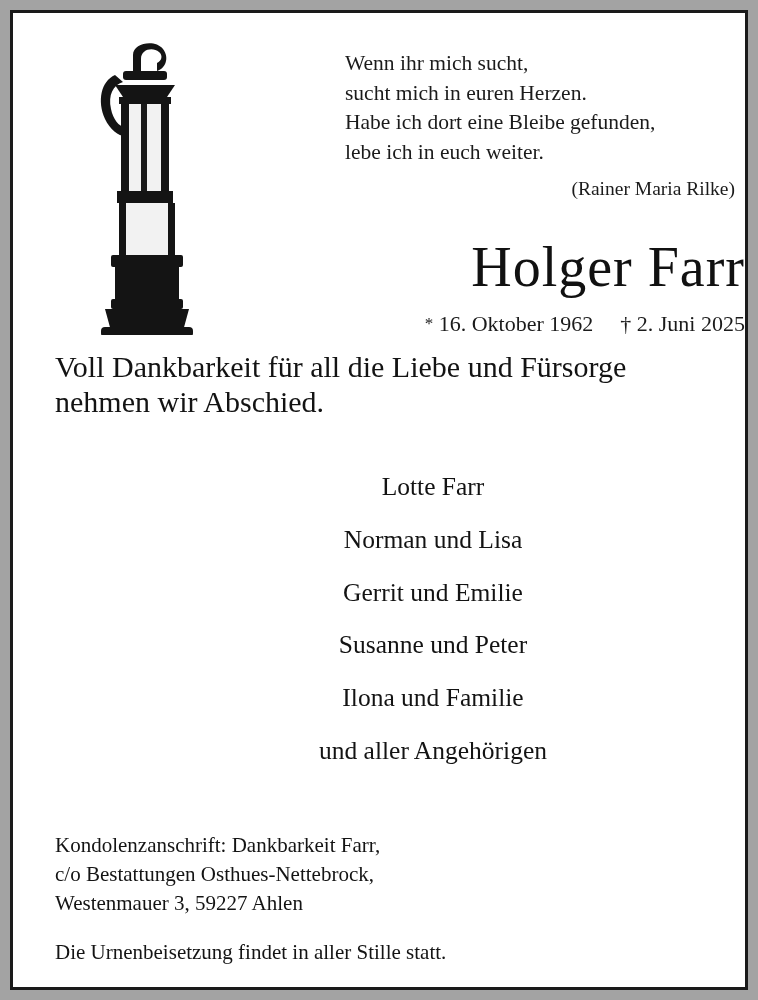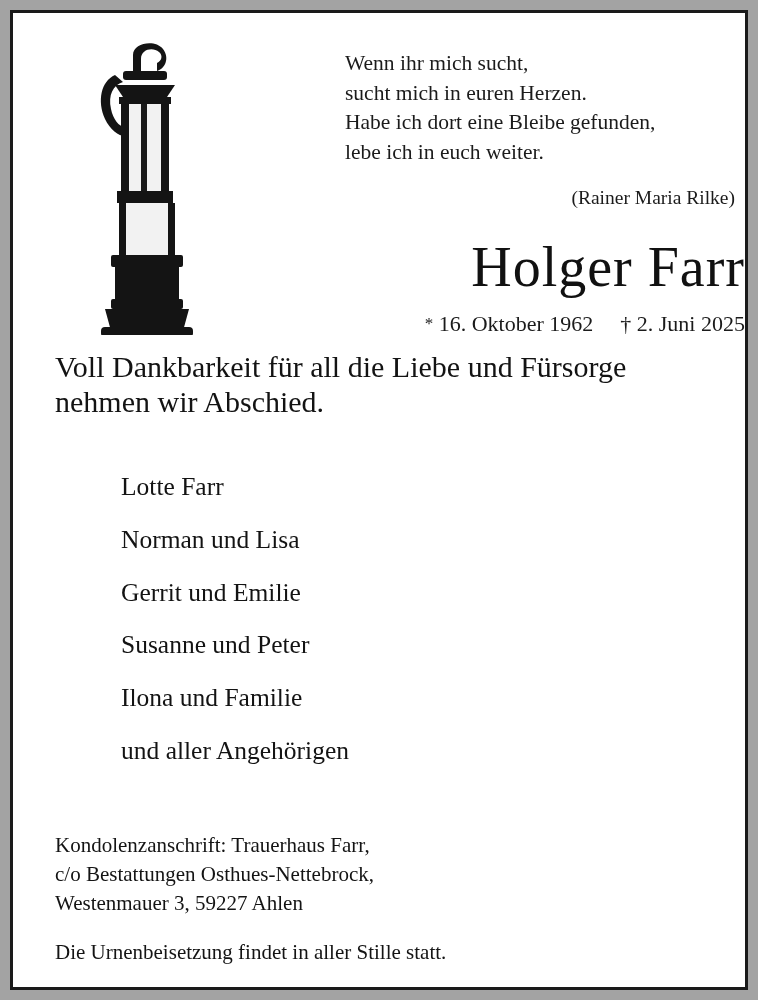--- a/index.html
+++ b/index.html
@@ -45,21 +45,21 @@
     position: absolute;
     left: 332px;
     top: 36px;
     width: 390px;
     font-size: 21.5px;
     line-height: 29.5px;
     color: #1b1b1b;
   }
   .poem .line { white-space: nowrap; }
   .poem .author {
-    margin-top: 16px;
+    margin-top: 7px;
     text-align: right;
     font-size: 19.5px;
   }
 
   
   .name {
     position: absolute;
     left: 0;
     right: 0;
     top: 222px;
@@ -92,21 +92,21 @@
     line-height: 35px;
     color: #131313;
   }
 
   
   .mourners {
     position: absolute;
     left: 0;
     right: 0;
     top: 448px;
-    text-align: left;
+    text-align: center;
     padding-left: 108px;
   }
   .mourners .m {
     font-size: 25.5px;
     line-height: 52.8px;
     color: #131313;
   }
 
   
   .addr {
@@ -195,21 +195,21 @@
     <div class="mourners">
       <div class="m">Lotte Farr</div>
       <div class="m">Norman und Lisa</div>
       <div class="m">Gerrit und Emilie</div>
       <div class="m">Susanne und Peter</div>
       <div class="m">Ilona und Familie</div>
       <div class="m">und aller Angehörigen</div>
     </div>
 
     <div class="addr">
-      <div>Kondolenzanschrift: Trauerhaus Farr,</div>
+      <div>Kondolenzanschrift: Dankbarkeit Farr,</div>
       <div>c/o Bestattungen Osthues-Nettebrock,</div>
       <div>Westenmauer 3, 59227 Ahlen</div>
     </div>
 
     <div class="note">Die Urnenbeisetzung findet in aller Stille statt.</div>
 
   </div>
 </div>
 
 </body></html>

